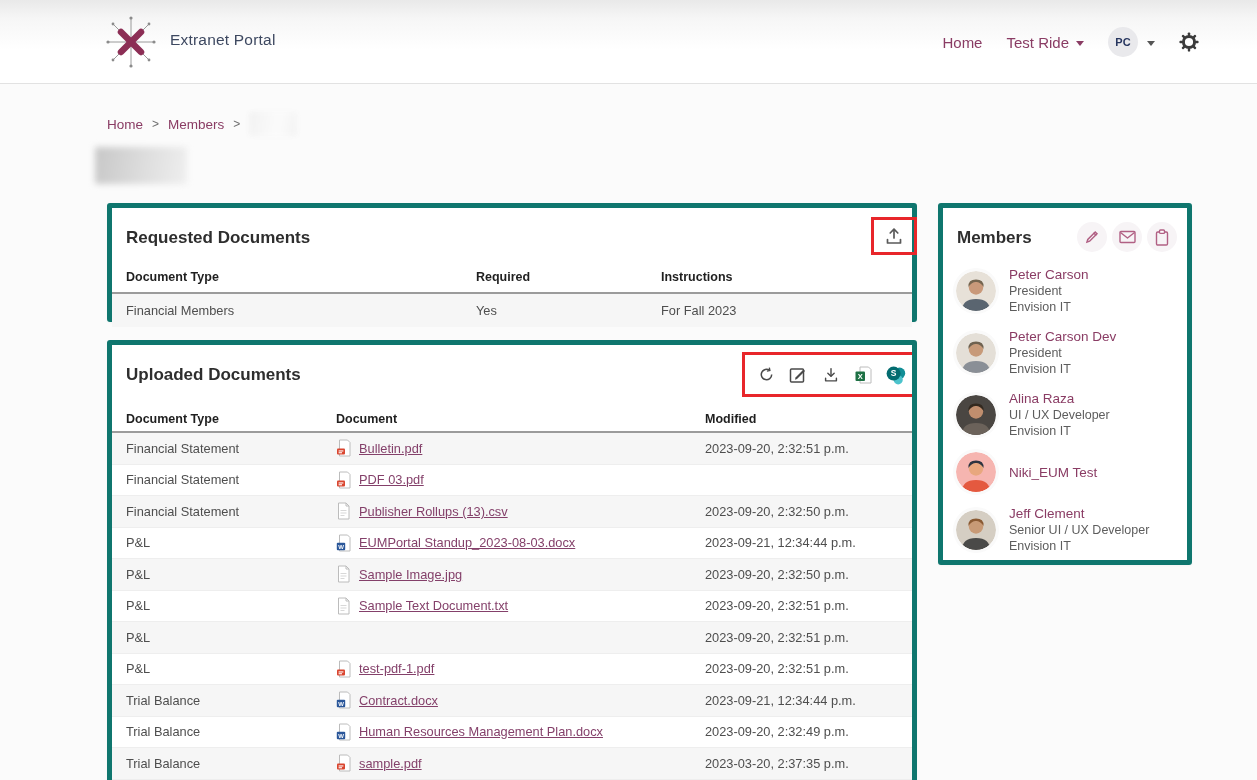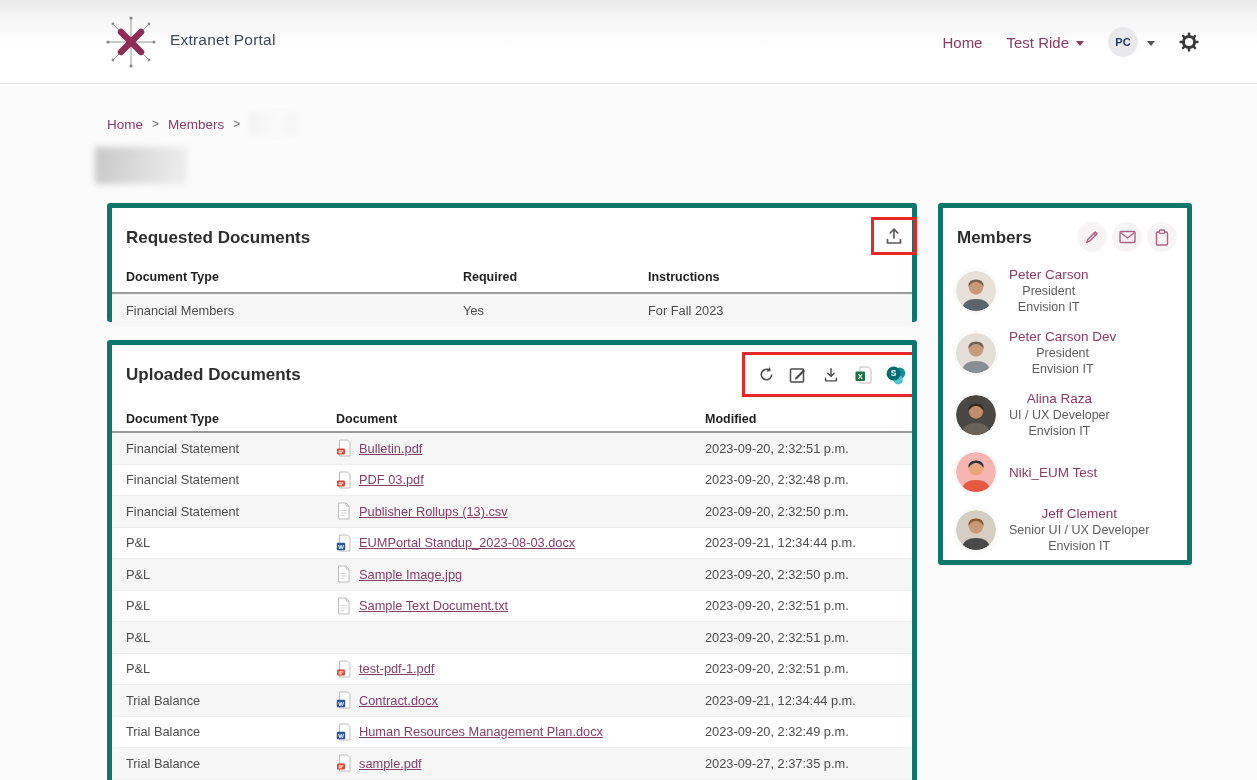--- a/index.html
+++ b/index.html
@@ -51,36 +51,36 @@
   .th { position:absolute; font-size:12.5px; font-weight:bold; color:#1f1f1f; top:3px; }
   .rows { position:absolute; left:0; right:0; }
   #requested-panel .rows { top:86px; }
   #uploaded-panel  .rows { top:88px; }
   .req-row { position:relative; height:33px; background:#f6f6f6; }
   .up-row { position:relative; height:31.5px; border-bottom:1px solid #eeeeee; background:#fff; }
   .up-row:nth-child(odd) { background:#f6f6f6; }
   .up-row-partial { position:relative; height:31px; background:#fff; }
   .cell { position:absolute; top:0; height:100%; display:flex; align-items:center; font-size:12.8px; color:#4e4e4e; }
   .c-type  { left:14px; }
-  .c-req   { left:335px;padding-left:16px; }
-  .c-instr { left:536px; }
+  .c-req   { left:348px;padding-left:16px; }
+  .c-instr { left:549px; }
   .c-doc   { left:224px; gap:8px; }
   .c-mod   { left:593px; }
   .doc-link { color:#84406a; text-decoration:underline; cursor:pointer; font-size:12.8px; }
   .file-icon { width:15px; height:18px; display:inline-flex; }
   .file-icon svg { display:none; width:15px; height:18px; }
   .file-icon[data-icon="pdf"]  .ic-pdf  { display:block; }
   .file-icon[data-icon="word"] .ic-word { display:block; }
   .file-icon[data-icon="file"] .ic-file { display:block; }
   
   .members-toolbar { position:absolute; right:10px; top:14px; display:flex; gap:5px; }
   .round-btn { width:30px; height:30px; border-radius:50%; background:#f7f4f6; border:none; cursor:pointer;
     display:flex; align-items:center; justify-content:center; }
   .member-list { position:absolute; left:13px; top:58px; right:8px; display:flex; flex-direction:column; gap:13px; }
-  .member { display:flex; align-items:center; gap:13px;text-align:center; }
+  .member { display:flex; align-items:center; gap:13px; }
   .m-avatar { width:40px; height:40px; border-radius:50%; flex:0 0 40px; box-shadow:0 0 0 3px #fafafa; }
   .m-name { color:#8a3c64; font-size:13.5px; line-height:17px; text-decoration:none; cursor:pointer; display:block; }
   .m-role, .m-company { font-size:12.5px; color:#5d5d5d; line-height:16px; }
   .m-role:empty, .m-company:empty { display:none; }
 </style>
 </head>
 <body>
 
 <header class="app-header">
   <svg class="logo" viewBox="0 0 62 64">
@@ -361,21 +361,20 @@
             <svg class="ic-pdf" viewBox="0 0 15 18">
               <path d="M3.5 1 h8 l2.5 2.5 V17 H3.5 Z" fill="#fff" stroke="#bcbcbc"></path>
               <rect x="1" y="9.5" width="8" height="6" rx="1" fill="#d9452f"></rect>
               <rect x="2.6" y="11.4" width="4.8" height="1.1" fill="#fff"></rect>
               <rect x="2.6" y="13.2" width="3.4" height="1.1" fill="#fff"></rect>
             </svg>
 
           </span>
           <a class="doc-link">PDF 03.pdf</a>
         </span>
-        <span class="cell c-mod">2023-09-20, 2:32:48 p.m.</span>
       </div>
 
       <div class="up-row">
         <span class="cell c-type">Financial Statement</span>
         <span class="cell c-doc">
           <span class="file-icon" data-icon="file">
 
             <svg class="ic-file" viewBox="0 0 15 18">
               <path d="M2.5 1 h7.5 l3 3 V17 H2.5 Z" fill="#fff" stroke="#bcbcbc"></path>
               <path d="M10 1 v3 h3" fill="none" stroke="#bcbcbc"></path>
@@ -505,21 +504,21 @@
             <svg class="ic-pdf" viewBox="0 0 15 18">
               <path d="M3.5 1 h8 l2.5 2.5 V17 H3.5 Z" fill="#fff" stroke="#bcbcbc"></path>
               <rect x="1" y="9.5" width="8" height="6" rx="1" fill="#d9452f"></rect>
               <rect x="2.6" y="11.4" width="4.8" height="1.1" fill="#fff"></rect>
               <rect x="2.6" y="13.2" width="3.4" height="1.1" fill="#fff"></rect>
             </svg>
 
           </span>
           <a class="doc-link">sample.pdf</a>
         </span>
-        <span class="cell c-mod">2023-09-27, 2:37:35 p.m.</span>
+        <span class="cell c-mod">2023-03-20, 2:37:35 p.m.</span>
       </div>
 
     <div class="up-row-partial">
       <span class="cell c-doc" style="align-items:flex-start; padding-top:7px;">
         
       </span>
     </div>
   </div>
 </section>
 

